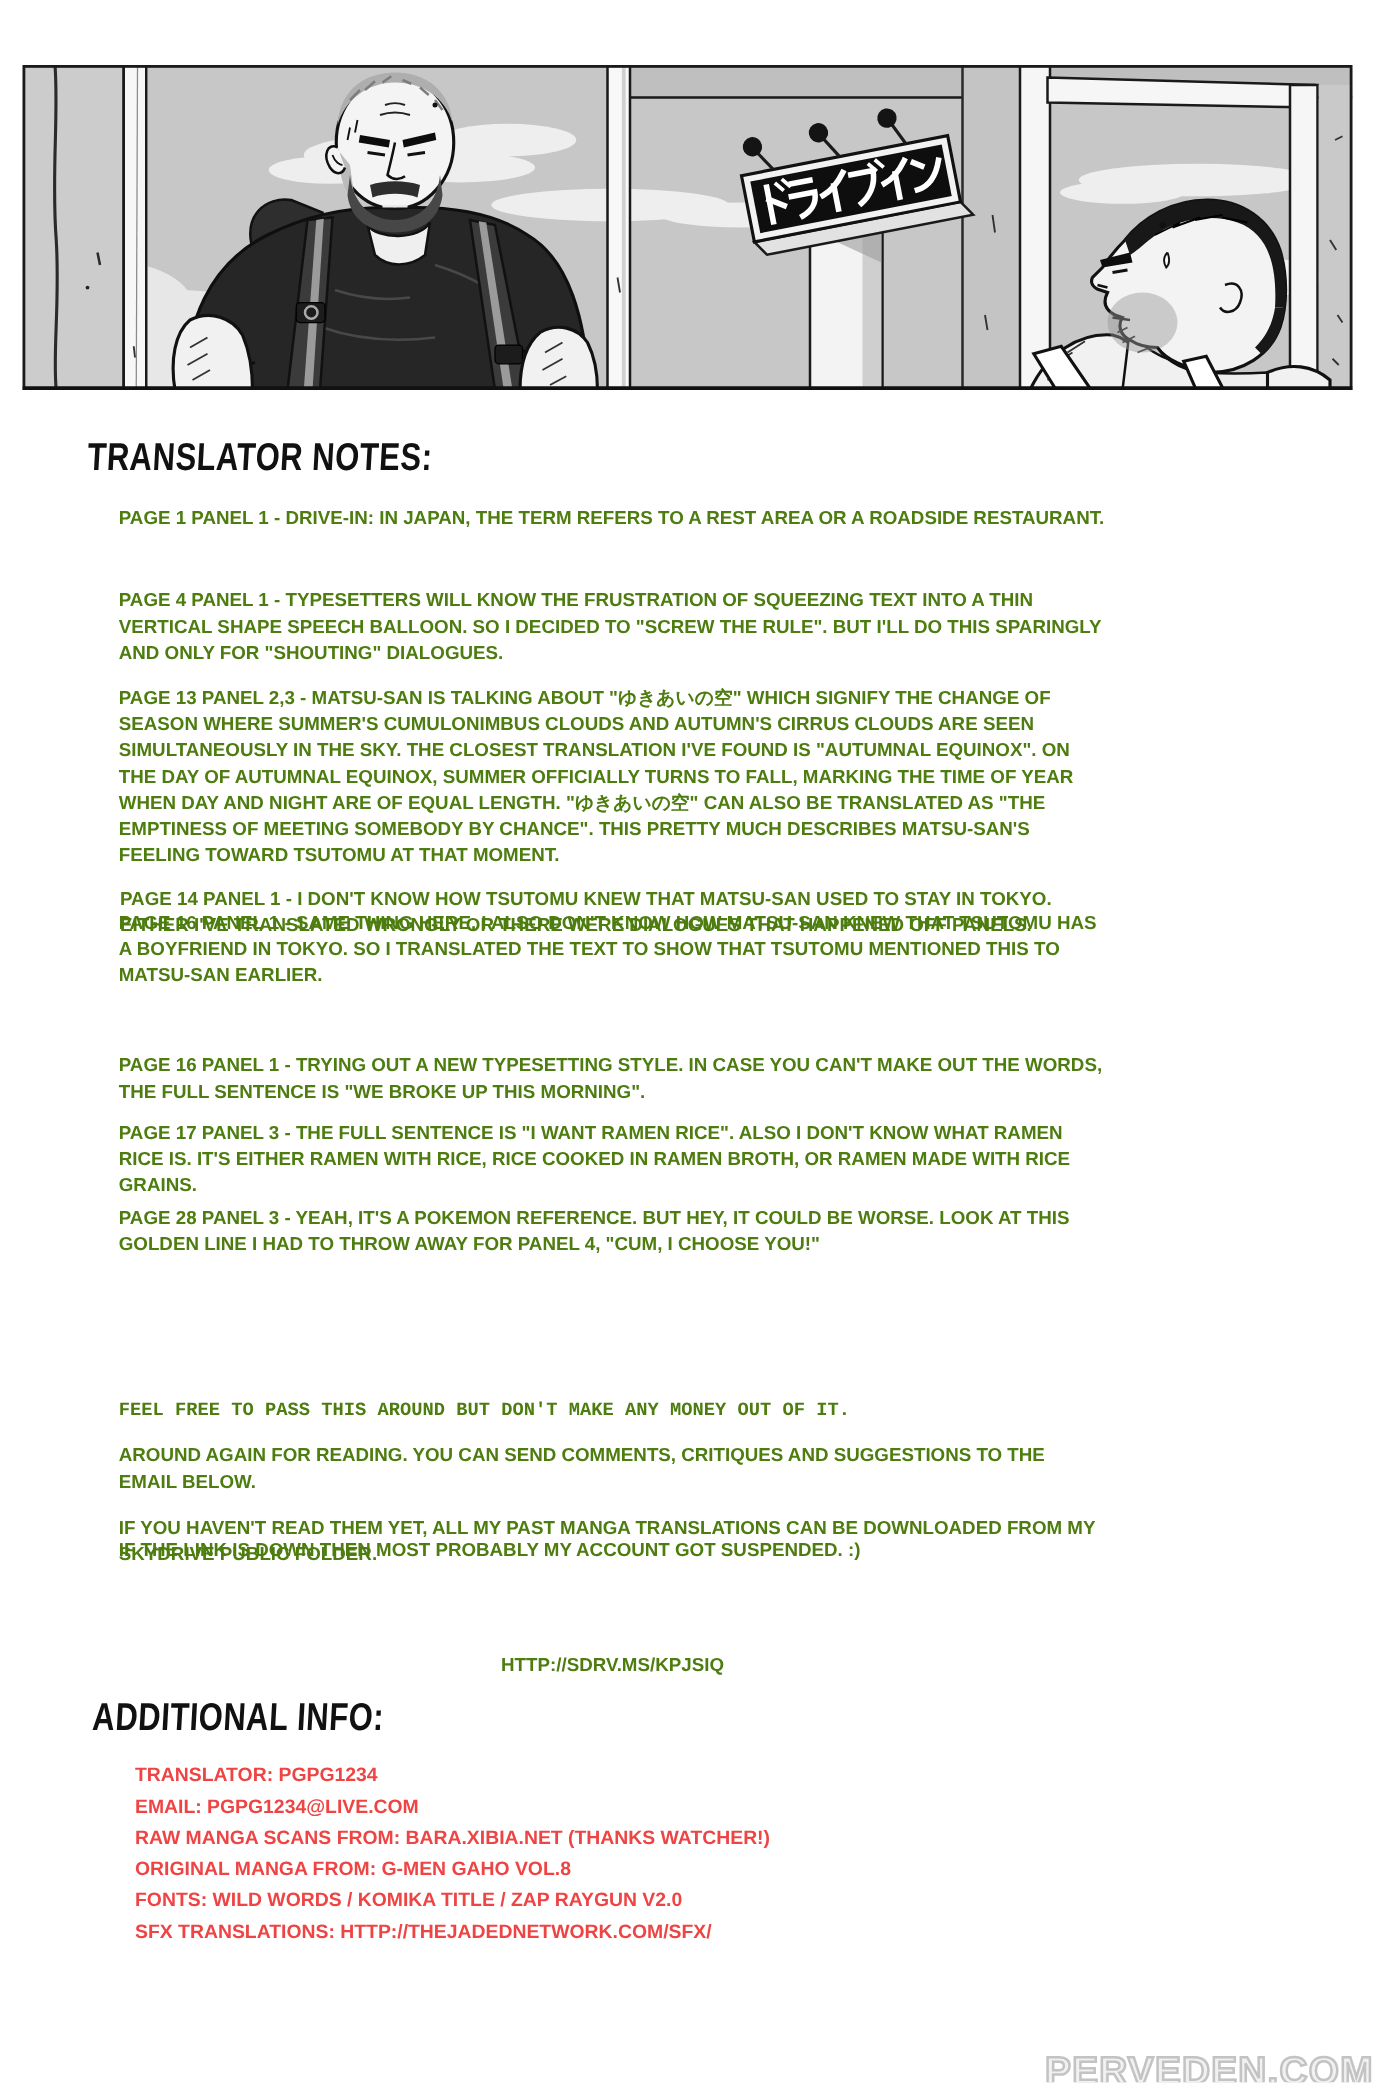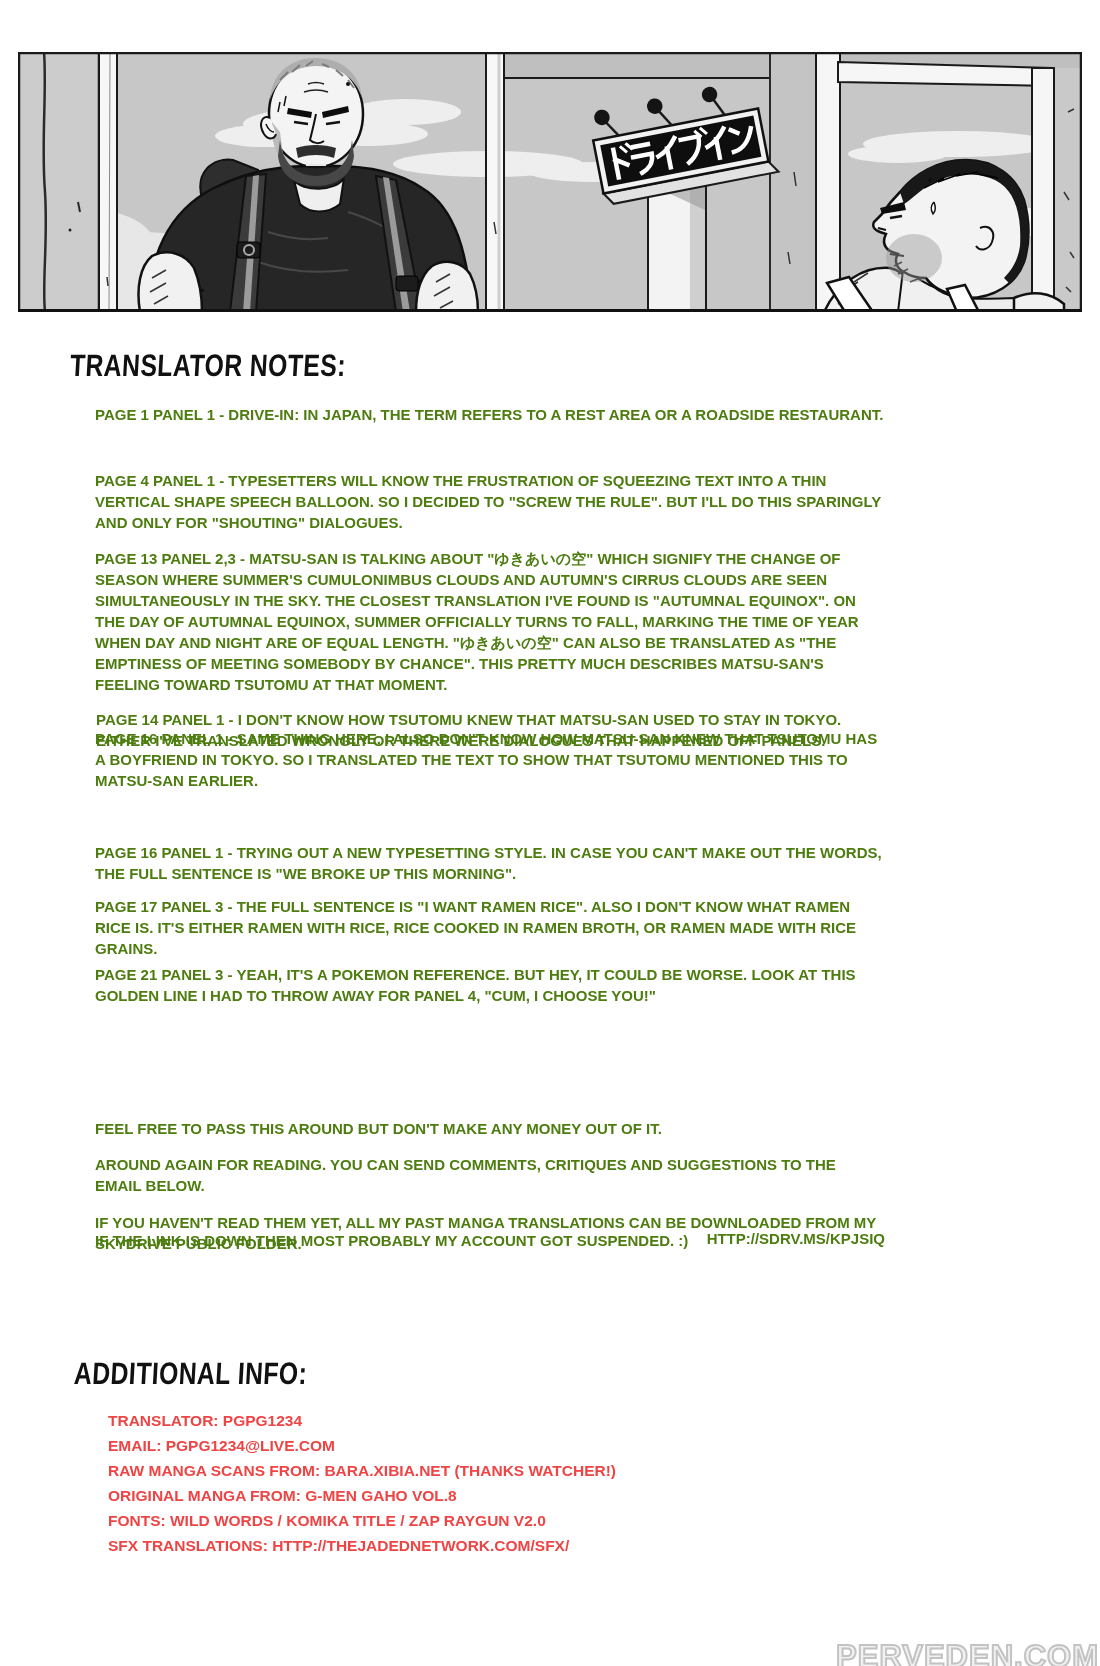--- a/index.html
+++ b/index.html
@@ -212,26 +212,26 @@
 
   <h1 class="comic-heading" style="left:70px;top:348px;margin:0;">TRANSLATOR NOTES:</h1>
 
   <p class="note" style="top:404px;margin:0;">PAGE 1 PANEL 1 - DRIVE-IN: IN JAPAN, THE TERM REFERS TO A REST AREA OR A ROADSIDE RESTAURANT.</p>
   <p class="note" style="top:470px;margin:0;">PAGE 4 PANEL 1 - TYPESETTERS WILL KNOW THE FRUSTRATION OF SQUEEZING TEXT INTO A THIN VERTICAL SHAPE SPEECH BALLOON. SO I DECIDED TO "SCREW THE RULE". BUT I'LL DO THIS SPARINGLY AND ONLY FOR "SHOUTING" DIALOGUES.</p>
   <p class="note" style="top:548px;margin:0;">PAGE 13 PANEL 2,3 - MATSU-SAN IS TALKING ABOUT "ゆきあいの空" WHICH SIGNIFY THE CHANGE OF SEASON WHERE SUMMER'S CUMULONIMBUS CLOUDS AND AUTUMN'S CIRRUS CLOUDS ARE SEEN SIMULTANEOUSLY IN THE SKY. THE CLOSEST TRANSLATION I'VE FOUND IS "AUTUMNAL EQUINOX". ON THE DAY OF AUTUMNAL EQUINOX, SUMMER OFFICIALLY TURNS TO FALL, MARKING THE TIME OF YEAR WHEN DAY AND NIGHT ARE OF EQUAL LENGTH. "ゆきあいの空" CAN ALSO BE TRANSLATED AS "THE EMPTINESS OF MEETING SOMEBODY BY CHANCE". THIS PRETTY MUCH DESCRIBES MATSU-SAN'S FEELING TOWARD TSUTOMU AT THAT MOMENT.</p>
   <p class="note" style="top:708px;margin:1px;">PAGE 14 PANEL 1 - I DON'T KNOW HOW TSUTOMU KNEW THAT MATSU-SAN USED TO STAY IN TOKYO. EITHER I'VE TRANSLATED WRONGLY OR THERE WERE DIALOGUES THAT HAPPENED OFF PANELS.</p>
   <p class="note" style="top:728px;margin:0;">PAGE 16 PANEL 1 - SAME THING HERE. I ALSO DON'T KNOW HOW MATSU-SAN KNEW THAT TSUTOMU HAS A BOYFRIEND IN TOKYO. SO I TRANSLATED THE TEXT TO SHOW THAT TSUTOMU MENTIONED THIS TO MATSU-SAN EARLIER.</p>
   <p class="note" style="top:842px;margin:0;">PAGE 16 PANEL 1 - TRYING OUT A NEW TYPESETTING STYLE. IN CASE YOU CAN'T MAKE OUT THE WORDS, THE FULL SENTENCE IS "WE BROKE UP THIS MORNING".</p>
   <p class="note" style="top:896px;margin:0;">PAGE 17 PANEL 3 - THE FULL SENTENCE IS "I WANT RAMEN RICE". ALSO I DON'T KNOW WHAT RAMEN RICE IS. IT'S EITHER RAMEN WITH RICE, RICE COOKED IN RAMEN BROTH, OR RAMEN MADE WITH RICE GRAINS.</p>
-  <p class="note" style="top:964px;margin:0;">PAGE 21 PANEL 3 - YEAH, IT'S A POKEMON REFERENCE. BUT HEY, IT COULD BE WORSE. LOOK AT THIS GOLDEN LINE I HAD TO THROW AWAY FOR PANEL 4, "CUM, I CHOOSE YOU!"</p>
-
-  <p class="note" style="top:1118px;margin:0;">FEEL FREE TO PASS THIS AROUND BUT DON'T MAKE ANY MONEY OUT OF IT.</p>
+  <p class="note" style="top:964px;margin:0;">PAGE 28 PANEL 3 - YEAH, IT'S A POKEMON REFERENCE. BUT HEY, IT COULD BE WORSE. LOOK AT THIS GOLDEN LINE I HAD TO THROW AWAY FOR PANEL 4, "CUM, I CHOOSE YOU!"</p>
+
+  <p class="note" style="top:1118px;margin:0;font-family:Liberation Mono, monospace;">FEEL FREE TO PASS THIS AROUND BUT DON'T MAKE ANY MONEY OUT OF IT.</p>
   <p class="note" style="top:1154px;margin:0;">AROUND AGAIN FOR READING. YOU CAN SEND COMMENTS, CRITIQUES AND SUGGESTIONS TO THE EMAIL BELOW.</p>
   <p class="note" style="top:1212px;margin:0;">IF YOU HAVEN'T READ THEM YET, ALL MY PAST MANGA TRANSLATIONS CAN BE DOWNLOADED FROM MY SKYDRIVE PUBLIC FOLDER.</p>
-  <p class="note center" style="top:1228px;margin:0;text-align:right;">HTTP://SDRV.MS/KPJSIQ</p>
+  <p class="note center" style="top:1322px;margin:0;">HTTP://SDRV.MS/KPJSIQ</p>
   <p class="note" style="top:1230px;margin:0;">IF THE LINK IS DOWN THEN MOST PROBABLY MY ACCOUNT GOT SUSPENDED. :)</p>
 
   <h2 class="comic-heading" style="left:74px;top:1356px;margin:0;">ADDITIONAL INFO:</h2>
 
   <div class="info-list">
     <div class="info-line">TRANSLATOR: PGPG1234</div>
     <div class="info-line">EMAIL: PGPG1234@LIVE.COM</div>
     <div class="info-line">RAW MANGA SCANS FROM: BARA.XIBIA.NET (THANKS WATCHER!)</div>
     <div class="info-line">ORIGINAL MANGA FROM: G-MEN GAHO VOL.8</div>
     <div class="info-line">FONTS: WILD WORDS / KOMIKA TITLE / ZAP RAYGUN V2.0</div>

